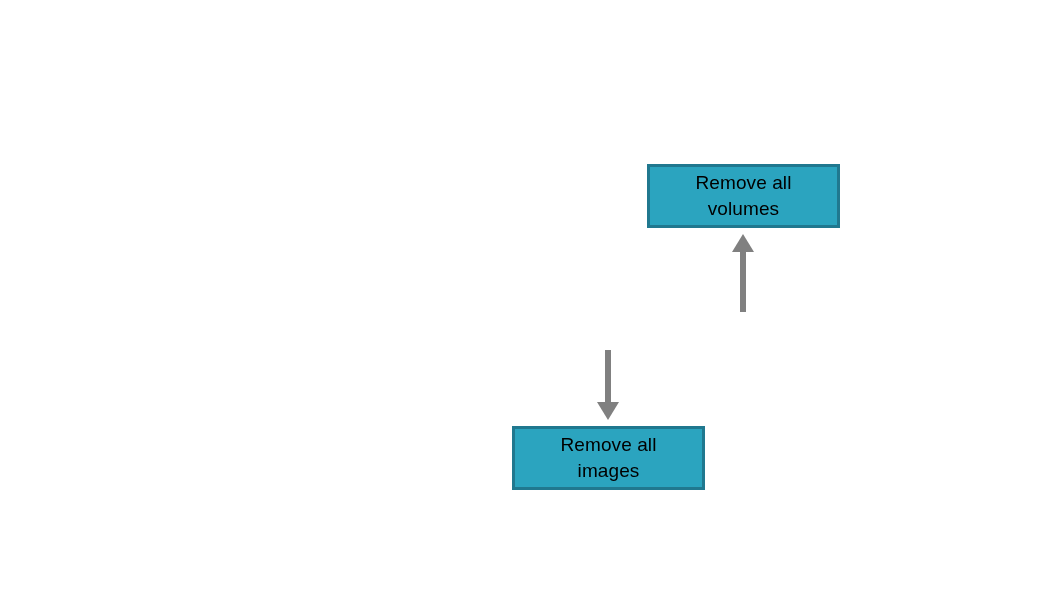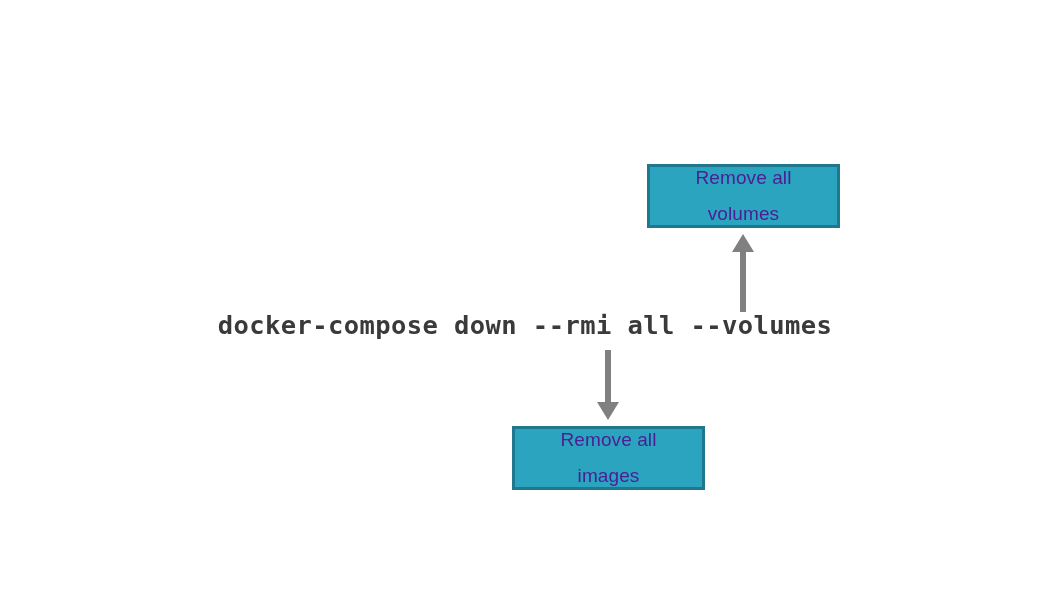--- a/index.html
+++ b/index.html
@@ -42,25 +42,25 @@
     position: absolute;
     box-sizing: border-box;
     width: 193px;
     height: 64px;
     background: #2ba4bf;
     border: 3px solid #20788f;
     display: flex;
     align-items: center;
     justify-content: center;
     text-align: center;
-    color: #4c1d95;
+    color: #000000;
     font-family: "Liberation Sans", sans-serif;
     font-size: 19px;
     font-weight: 400;
-    line-height: 36px;
+    line-height: 26px;
     letter-spacing: 0.1px;
   }
   .anno-box .label {
     display: block;
     width: 100%;
     white-space: pre-line;
   }
   #box-volumes {
     left: 647px;
     top: 164px;
@@ -82,21 +82,20 @@
   #arrow-down-images {
     left: 593px;
     top: 350px;
   }
 </style>
 </head>
 <body>
 
 <div id="canvas">
 
-  <div class="command-text">docker-compose down --rmi all --volumes</div>
 
   <svg id="arrow-up-volumes" class="arrow-svg" width="30" height="82" viewBox="0 0 30 82">
     <rect x="12" y="18" width="6" height="64" fill="#808080"></rect>
     <polygon points="15,4 26,22 4,22" fill="#808080"></polygon>
   </svg>
 
   <svg id="arrow-down-images" class="arrow-svg" width="30" height="74" viewBox="0 0 30 74">
     <rect x="12" y="0" width="6" height="54" fill="#808080"></rect>
     <polygon points="15,70 4,52 26,52" fill="#808080"></polygon>
   </svg>

